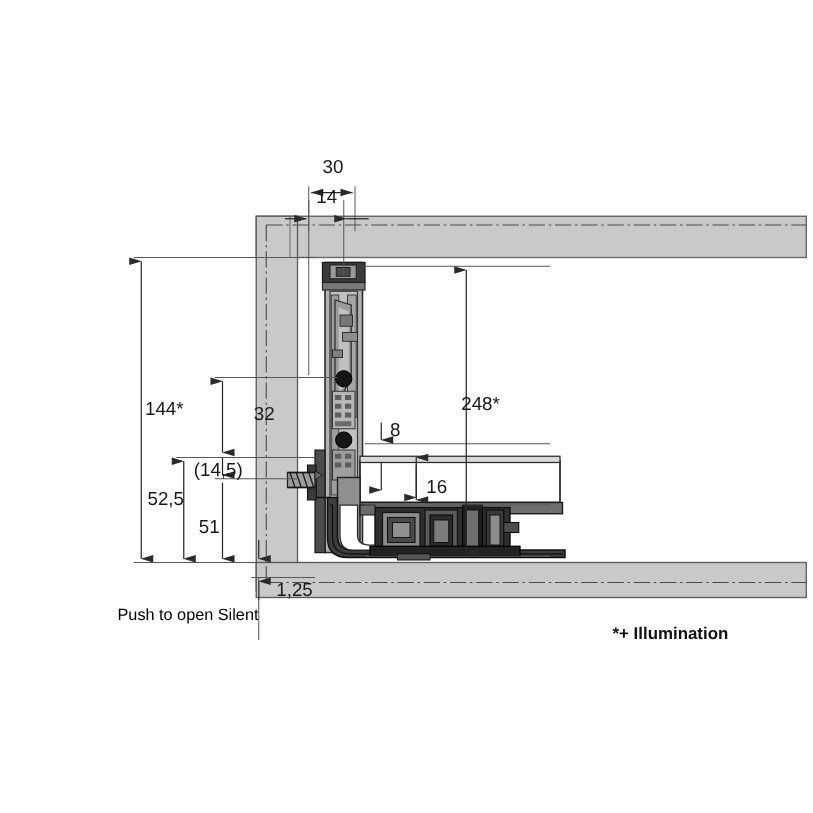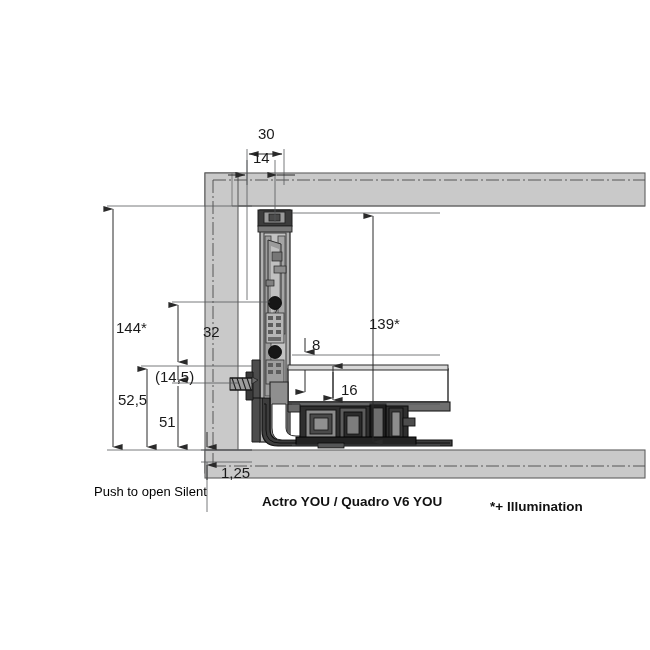--- a/index.html
+++ b/index.html
@@ -225,21 +225,20 @@
   <div class="lbl dimtext" style="left:159px;top:414px;">51</div>
 
   <div class="lbl dimtext" style="left:155px;top:369px;">(14,5)</div>
 
   <div class="lbl dimtext" style="left:173px;top:465px;margin-left:48px;">1,25</div>
 
   <div class="lbl dimtext" style="left:312px;top:337px;">8</div>
 
   <div class="lbl dimtext" style="left:341px;top:382px;">16</div>
 
-  <div class="lbl dimtext" style="left:369px;top:316px;">139*</div>
+  <div class="lbl dimtext" style="left:369px;top:316px;">248*</div>
 
   <div class="lbl smalltxt" style="left:94px;top:485px;">Push to open Silent</div>
 
-  <div class="lbl captxt" style="left:262px;top:495px;">Actro YOU / Quadro V6 YOU</div>
 
   <div class="lbl captxt" style="left:490px;top:500px;">*+ Illumination</div>
 
 </div>
 
 </body></html>

